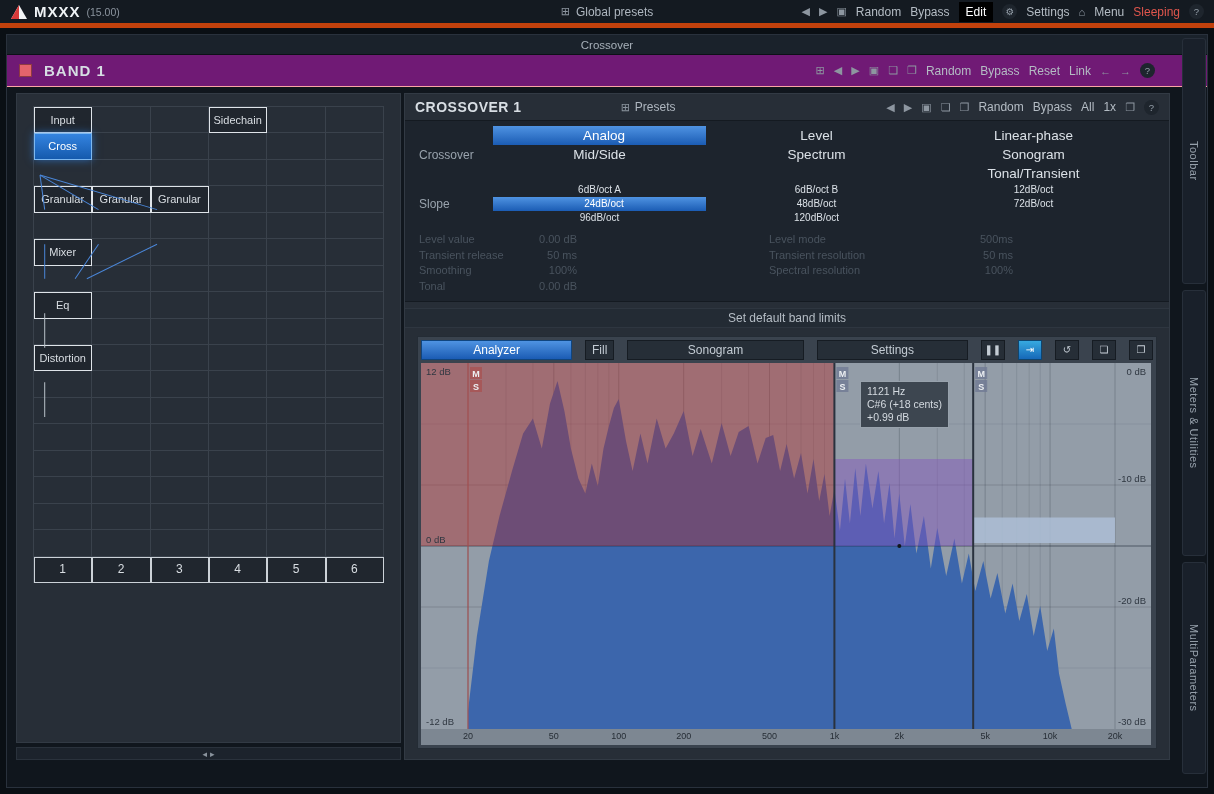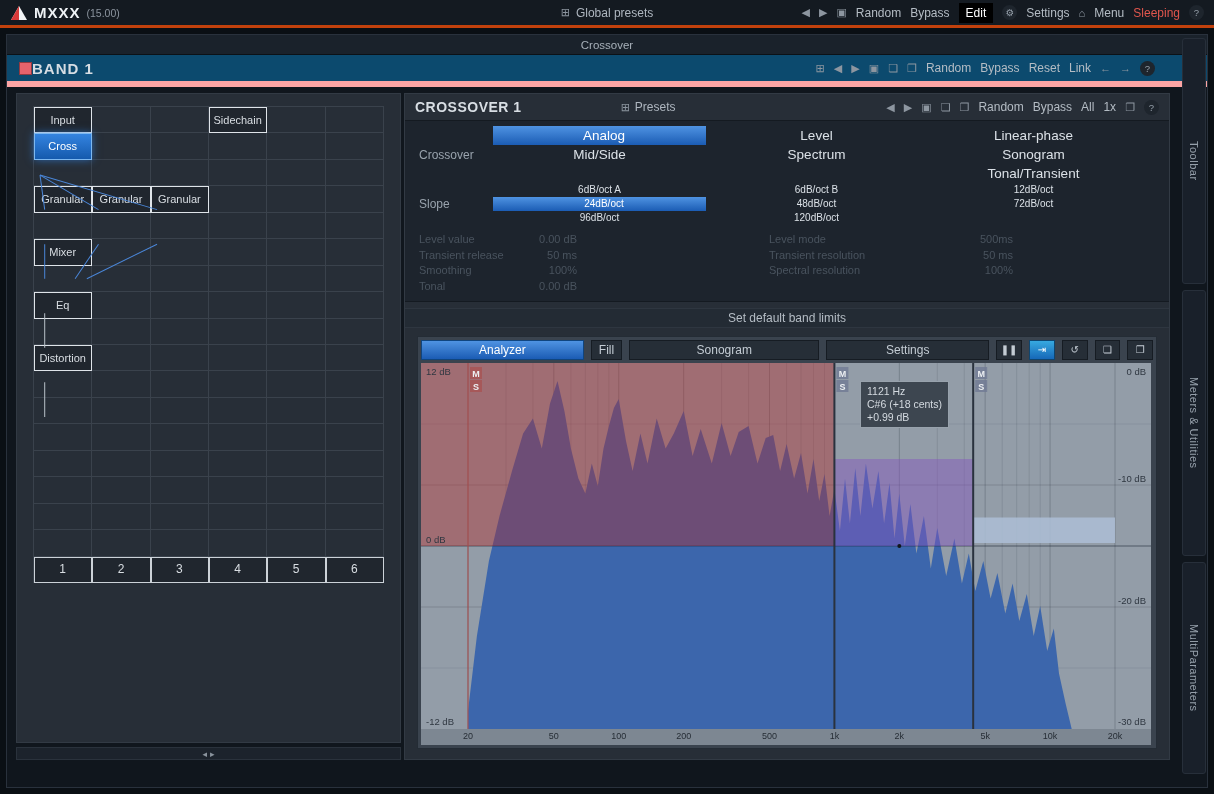--- a/index.html
+++ b/index.html
@@ -2,40 +2,40 @@
 <html><head>
 <meta charset="utf-8">
 <style>
   * { margin:0; padding:0; box-sizing:border-box; }
   html,body { background:#05080c; }
   body { font-family:"Liberation Sans", sans-serif; color:#c3cbd3; }
   .app { position:relative; width:1214px; height:794px; background:#0a0f14; overflow:hidden; }
 
   
   .topbar { position:absolute; top:0; left:0; right:0; height:28px; background:#141a21;
-            display:flex; align-items:center; padding:0 10px; border-bottom:3px solid #c2410c; }
+            display:flex; align-items:center; padding:0 10px; border-bottom:5px solid #c2410c; }
   .tb-left { display:flex; align-items:center; gap:6px; }
   .app-title { font-size:15px; font-weight:bold; color:#eef2f5; letter-spacing:1px; }
   .app-version { font-size:10.5px; color:#8b949e; }
   .tb-center { position:absolute; left:50%; transform:translateX(-50%); display:flex; gap:6px; align-items:center;
                color:#aeb6bf; font-size:12px; cursor:default; }
   .tb-right { margin-left:auto; display:flex; align-items:center; gap:9px; font-size:12px; }
   .icn { color:#8d96a0; font-size:11px; cursor:default; }
   .tb-btn { color:#b4bcc4; cursor:default; }
   .tb-btn.edit { background:#000000; color:#ffffff; padding:3px 7px; }
   .tb-btn.sleeping { color:#e0564d; }
   .circle-icn { width:15px; height:15px; border-radius:50%; background:#1e252d; color:#97a1ab;
                 display:inline-flex; align-items:center; justify-content:center; font-size:9.5px; }
 
   
   .frame { position:absolute; left:6px; right:6px; top:34px; bottom:6px; background:#10161d; border:1px solid #29313c; }
   .strip { height:20px; background:#1a222b; display:flex; align-items:center; justify-content:center;
            font-size:11.5px; color:#a7b0b9; border-bottom:1px solid #0c1116; }
-  .band-header { height:32px; display:flex; align-items:center; gap:0; padding:0 12px; background:#0c4a6e;
-                 border-bottom:6px solid #fca5a5; }
+  .band-header { height:32px; display:flex; align-items:center; gap:12px; padding:0 12px; background:#701a75;
+                 border-bottom:1px solid #fca5a5; }
   .band-swatch { width:13px; height:13px; background:#e4636c; border:1px solid #8f3a41; }
   .band-title { font-size:15px; font-weight:bold; letter-spacing:1px; color:#d6dde3; }
   .bh-right { margin-left:auto; margin-right:40px; display:flex; align-items:center; gap:9px; font-size:12px; }
   .main { position:absolute; top:52px; left:0; right:0; bottom:0; }
 
   
   .left-panel { position:absolute; left:9px; top:6px; width:385px; height:650px; background:#272e37; border:1px solid #323a44; }
   .grid-wrap { position:absolute; left:16px; top:12px; width:351px; height:477px; }
   #module-grid { position:absolute; inset:0; display:grid; grid-template-columns:repeat(6,1fr); grid-template-rows:repeat(18,1fr);
                  border-top:1px solid #3a424c; border-left:1px solid #3a424c; }
@@ -67,21 +67,21 @@
   .dis-col.left { width:158px; }
   .dis-spacer { width:192px; }
   .dis-col.right { width:244px; }
   .dis-row { display:flex; justify-content:space-between; line-height:15.5px; color:#49535e; }
   .set-default { display:block; width:100%; margin-top:6px; height:20px; background:#232b34; border:1px solid #2e3640;
                  border-left:none; border-right:none; color:#b5bdc5; font-size:12px; text-align:center;
                  font-family:"Liberation Sans", sans-serif; }
 
   
   .analyzer { margin:8px 12px 0; background:#3a434e; border:1px solid #242c35; padding:3px; }
-  .an-toolbar { display:flex; gap:7px; margin-bottom:3px; }
+  .an-toolbar { display:flex; gap:13px; margin-bottom:3px; }
   .an-btn { height:20px; line-height:18px; text-align:center; background:#262e37; border:1px solid #161c23;
             color:#c4ccd4; font-size:12px; cursor:default; }
   .an-btn.sel { background:linear-gradient(180deg,#4f93e2,#1b5cb4); color:#fff; border-color:#10457f; }
   .an-btn.icon-sel { background:linear-gradient(180deg,#37a9e0,#1668b8); color:#fff; border-color:#0f456f; }
   .w-analyzer{width:178px;} .w-fill{width:34px;} .w-sono{width:208px;} .w-set{width:178px;}
   .w-icn{width:28px; font-size:10px;} .first-icn{margin-left:auto;}
   .an-canvas { position:relative; width:730px; height:366px; background:#939da8; overflow:hidden; }
   .an-canvas svg { display:block; width:730px; height:366px; }
   .an-tooltip { position:absolute; left:439px; top:18px; background:#3d4650; border:1px solid #98a2ac;
                 padding:3px 6px; font-size:10.5px; line-height:13px; color:#d4dae0; white-space:nowrap; z-index:5; }

